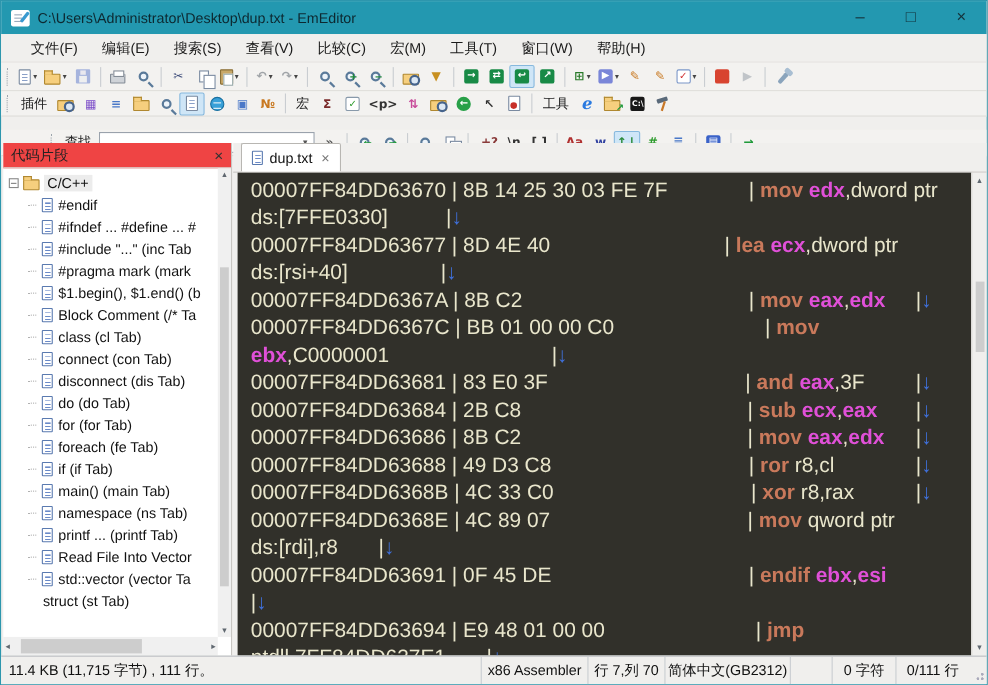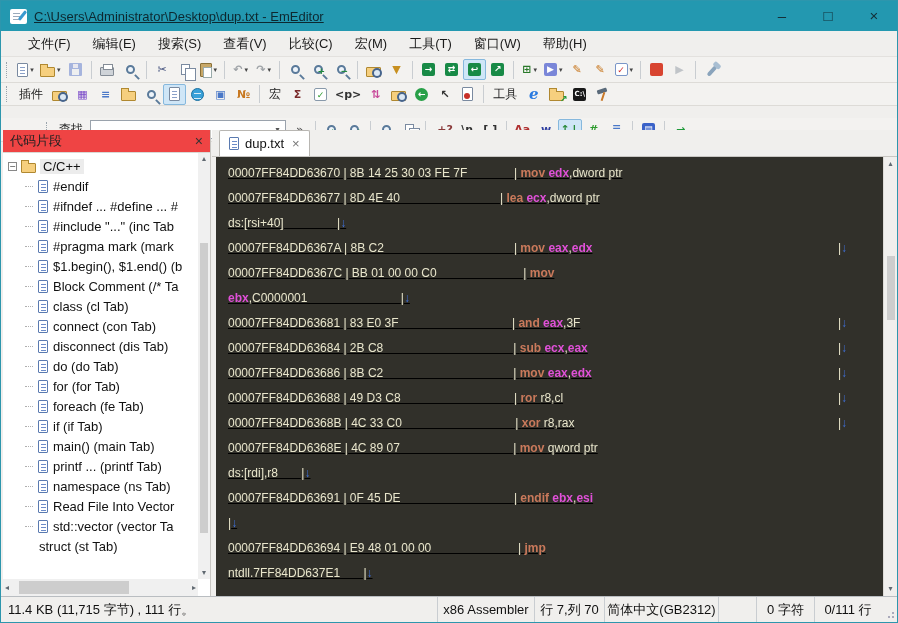--- a/index.html
+++ b/index.html
@@ -6,21 +6,21 @@
   *{box-sizing:border-box;}
   .win{position:relative;width:898px;height:623px;background:#f0efed;border:1px solid #2d96ad;
        font-family:"Liberation Sans","DejaVu Sans",sans-serif;overflow:hidden;}
   
   .titlebar{position:absolute;top:0;left:0;right:0;height:30px;background:#2398b0;
             display:flex;align-items:center;padding-left:9px;gap:7px;}
   .appicon{width:17px;height:15px;background:#fff;border-radius:2px;position:relative;flex:0 0 auto;}
   .appicon::after{content:"";position:absolute;right:3px;top:1px;width:3px;height:11px;background:#3a9ad0;
                   transform:rotate(38deg);border-radius:1px;}
   .appicon::before{content:"";position:absolute;left:3px;top:4px;width:7px;height:1px;background:#9ab;box-shadow:0 3px 0 #9ab,0 6px 0 #9ab;}
-  .title{font-size:13px;color:#0d2830;text-decoration:underline;}
+  .title{font-size:13px;color:#0d2830;}
   .wbtns{margin-left:auto;display:flex;height:30px;}
   .wbtn{width:46px;height:30px;text-align:center;line-height:29px;color:#143038;font-size:15px;}
   
   .menubar{position:absolute;top:30px;left:0;right:0;height:26px;background:#f0efed;display:flex;
            align-items:center;padding-left:16px;border-bottom:1px solid #e3e1de;}
   .mitem{padding:0 11px;font-size:13px;color:#1a1a1a;}
   
   .tbrow{position:absolute;left:0;right:0;background:#f3f2f0;display:flex;align-items:center;
          padding-left:4px;border-bottom:1px solid #dddbd7;}
   .tbrow::before{content:"";width:2px;height:16px;border-left:1px dotted #9aa4ac;margin:0 5px 0 1px;}
@@ -95,21 +95,21 @@
   .sb-hscroll{position:absolute;left:0;right:12px;bottom:0;height:17px;background:#f0f0f0;}
   .sarr{position:absolute;color:#606870;font-size:8px;line-height:12px;text-align:center;}
   .sthumb{position:absolute;background:#cdcdcd;}
   
   .tabbar{position:absolute;left:211px;right:0;top:129px;height:27px;background:#f0efed;
           border-bottom:1px solid #c8c6c2;display:flex;align-items:flex-end;padding-left:7px;}
   .tab{height:26px;background:#fff;border:1px solid #b8b6b2;border-bottom:none;display:flex;align-items:center;
        gap:6px;padding:0 9px;font-size:13px;color:#111;border-radius:2px 2px 0 0;}
   .tabclose{color:#777;font-size:13px;margin-left:2px;}
   .editor{position:absolute;left:215px;right:14px;top:156px;bottom:26px;background:#31302a;overflow:hidden;
-          padding:4px 0 0 12px;font-size:12px;text-decoration:underline;}
+          padding:4px 0 0 12px;font-size:19px;}
   .line{height:25px;line-height:25px;white-space:pre;position:relative;}
   .n{color:#e9e6cc;} .m{color:#c9795b;font-weight:bold;} .r{color:#e050d8;font-weight:bold;} .w{color:#3f6fd8;}
   .endm{position:absolute;right:36px;top:0;}
   .ed-vscroll{position:absolute;right:0;top:156px;width:14px;bottom:26px;background:#f0efed;border-left:1px solid #dddbd7;}
   
   .statusbar{position:absolute;left:0;right:0;bottom:0;height:26px;background:#f0efed;border-top:1px solid #b9bdc1;
              display:flex;align-items:center;font-size:13px;color:#111;}
   .st-left{padding-left:7px;flex:1;white-space:nowrap;}
   .st-cell{height:100%;display:flex;align-items:center;justify-content:center;border-left:1px solid #c9cdd1;
            padding:0 3px;white-space:nowrap;}
@@ -465,26 +465,26 @@
           <span>if  (if Tab)</span>
         </div>
         <div class="trow">
           <span class="guide"></span>
           <span class="ic-snip"></span>
           <span>main()  (main Tab)</span>
         </div>
         <div class="trow">
           <span class="guide"></span>
           <span class="ic-snip"></span>
+          <span>namespace  (ns Tab)</span>
+        </div>
+        <div class="trow">
+          <span class="guide"></span>
+          <span class="ic-snip"></span>
           <span>printf ...  (printf Tab)</span>
-        </div>
-        <div class="trow">
-          <span class="guide"></span>
-          <span class="ic-snip"></span>
-          <span>namespace  (ns Tab)</span>
         </div>
         <div class="trow">
           <span class="guide"></span>
           <span class="ic-snip"></span>
           <span>Read File Into Vector</span>
         </div>
         <div class="trow">
           <span class="guide"></span>
           <span class="ic-snip"></span>
           <span>std::vector  (vector Ta</span>
@@ -508,20 +508,21 @@
   <div class="tabbar">
     <div class="tab">
       <span class="ic-snip"></span>
       <span>dup.txt</span>
       <span class="tabclose">×</span>
     </div>
   </div>
 
   <div class="editor" id="editor">
       <div class="line"><span class="n">00007FF84DD63670 | 8B 14 25 30 03 FE 7F              | </span><span class="m">mov </span><span class="r">edx</span><span class="n">,dword ptr</span></div>
+      <div class="line"><span class="n">ds:[7FFE0330]          |</span><span class="w">↓</span></div>
       <div class="line"><span class="n">00007FF84DD63677 | 8D 4E 40                              | </span><span class="m">lea </span><span class="r">ecx</span><span class="n">,dword ptr</span></div>
       <div class="line"><span class="n">ds:[rsi+40]                |</span><span class="w">↓</span></div>
       <div class="line"><span class="n">00007FF84DD6367A | 8B C2                                       | </span><span class="m">mov </span><span class="r">eax</span><span class="n">,</span><span class="r">edx</span><span class="endm"><span class="n">|</span><span class="w">↓</span></span></div>
       <div class="line"><span class="n">00007FF84DD6367C | BB 01 00 00 C0                          | </span><span class="m">mov</span></div>
       <div class="line"><span class="r">ebx</span><span class="n">,C0000001                            |</span><span class="w">↓</span></div>
       <div class="line"><span class="n">00007FF84DD63681 | 83 E0 3F                                  | </span><span class="m">and </span><span class="r">eax</span><span class="n">,3F</span><span class="endm"><span class="n">|</span><span class="w">↓</span></span></div>
       <div class="line"><span class="n">00007FF84DD63684 | 2B C8                                       | </span><span class="m">sub </span><span class="r">ecx</span><span class="n">,</span><span class="r">eax</span><span class="endm"><span class="n">|</span><span class="w">↓</span></span></div>
       <div class="line"><span class="n">00007FF84DD63686 | 8B C2                                       | </span><span class="m">mov </span><span class="r">eax</span><span class="n">,</span><span class="r">edx</span><span class="endm"><span class="n">|</span><span class="w">↓</span></span></div>
       <div class="line"><span class="n">00007FF84DD63688 | 49 D3 C8                                  | </span><span class="m">ror </span><span class="n">r8,cl</span><span class="endm"><span class="n">|</span><span class="w">↓</span></span></div>
       <div class="line"><span class="n">00007FF84DD6368B | 4C 33 C0                                  | </span><span class="m">xor </span><span class="n">r8,rax</span><span class="endm"><span class="n">|</span><span class="w">↓</span></span></div>

